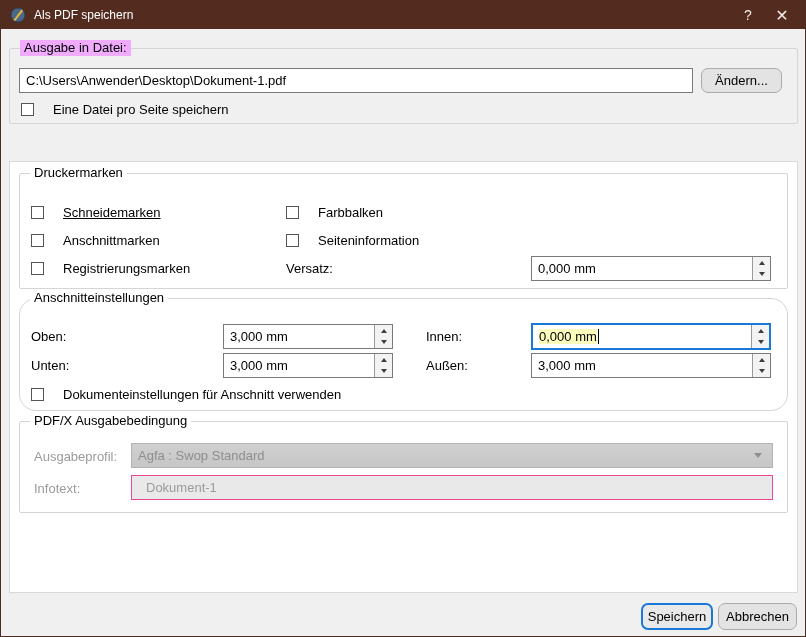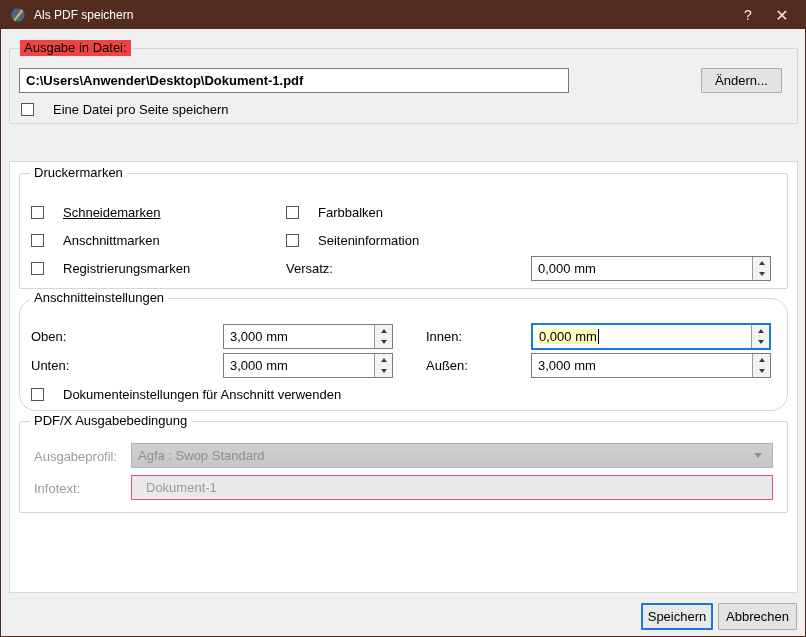--- a/index.html
+++ b/index.html
@@ -22,33 +22,33 @@
   .titlebar .tb-spacer{flex:1;}
   .tb-btn{
     width:34px;height:28px;display:flex;align-items:center;justify-content:center;
     color:#f1e9e5;font-size:14px;cursor:default;
   }
   .tb-btn.close{font-size:16px;margin-right:6px;}
   
   .groupbox{position:absolute;box-sizing:border-box;border:1px solid #d5d5d5;border-radius:2px;}
   .gb-title{
     position:absolute;top:-9px;left:10px;padding:0 4px;font-size:13px;line-height:16px;
-    background:#ef4444;white-space:nowrap;
+    background:#f0abfc;white-space:nowrap;
   }
   .on-white .gb-title{background:#ffffff;}
   
   .text-input{
     position:absolute;box-sizing:border-box;background:#ffffff;
     border:1px solid #7a7a7a;display:flex;align-items:center;
     padding:0 6px;font-size:13px;white-space:nowrap;overflow:hidden;
   }
   .btn{
     position:absolute;box-sizing:border-box;background:#e3e3e3;
     border:1px solid #ababab;display:flex;align-items:center;justify-content:center;
-    font-size:13px;border-radius:1px;
+    font-size:13px;border-radius:7px;
   }
   .btn.default{border:2px solid #1a78d7;background:#e9e9e9;}
   
   .check-row{position:absolute;display:flex;align-items:center;white-space:nowrap;gap:12px;}
   .checkbox{
     width:13px;height:13px;box-sizing:border-box;background:#ffffff;
     border:1px solid #555555;margin-right:7px;flex:0 0 auto;
   }
   
   .tabbar{position:absolute;left:8px;top:133px;display:flex;align-items:flex-end;height:28px;z-index:3;}
@@ -108,21 +108,21 @@
     </svg>
     <span class="title-text">Als PDF speichern</span>
     <span class="tb-spacer"></span>
     <div class="tb-btn">?</div>
     <div class="tb-btn close">✕</div>
   </div>
 
   <div class="groupbox" style="left:8px;top:47px;width:789px;height:76px;">
     <span class="gb-title">Ausgabe in Datei:</span>
   </div>
-  <div class="text-input" style="left:18px;top:67px;width:550px;height:25px;font-weight:bold;">
+  <div class="text-input" style="left:18px;top:67px;width:674px;height:25px;">
     <span>C:\Users\Anwender\Desktop\Dokument-1.pdf</span>
   </div>
   <div class="btn" style="left:700px;top:67px;width:81px;height:25px;">
     <span>Ändern...</span>
   </div>
   <div class="check-row" style="left:20px;top:101px;">
     <span class="checkbox"></span>
     <span>Eine Datei pro Seite speichern</span>
   </div>
 

